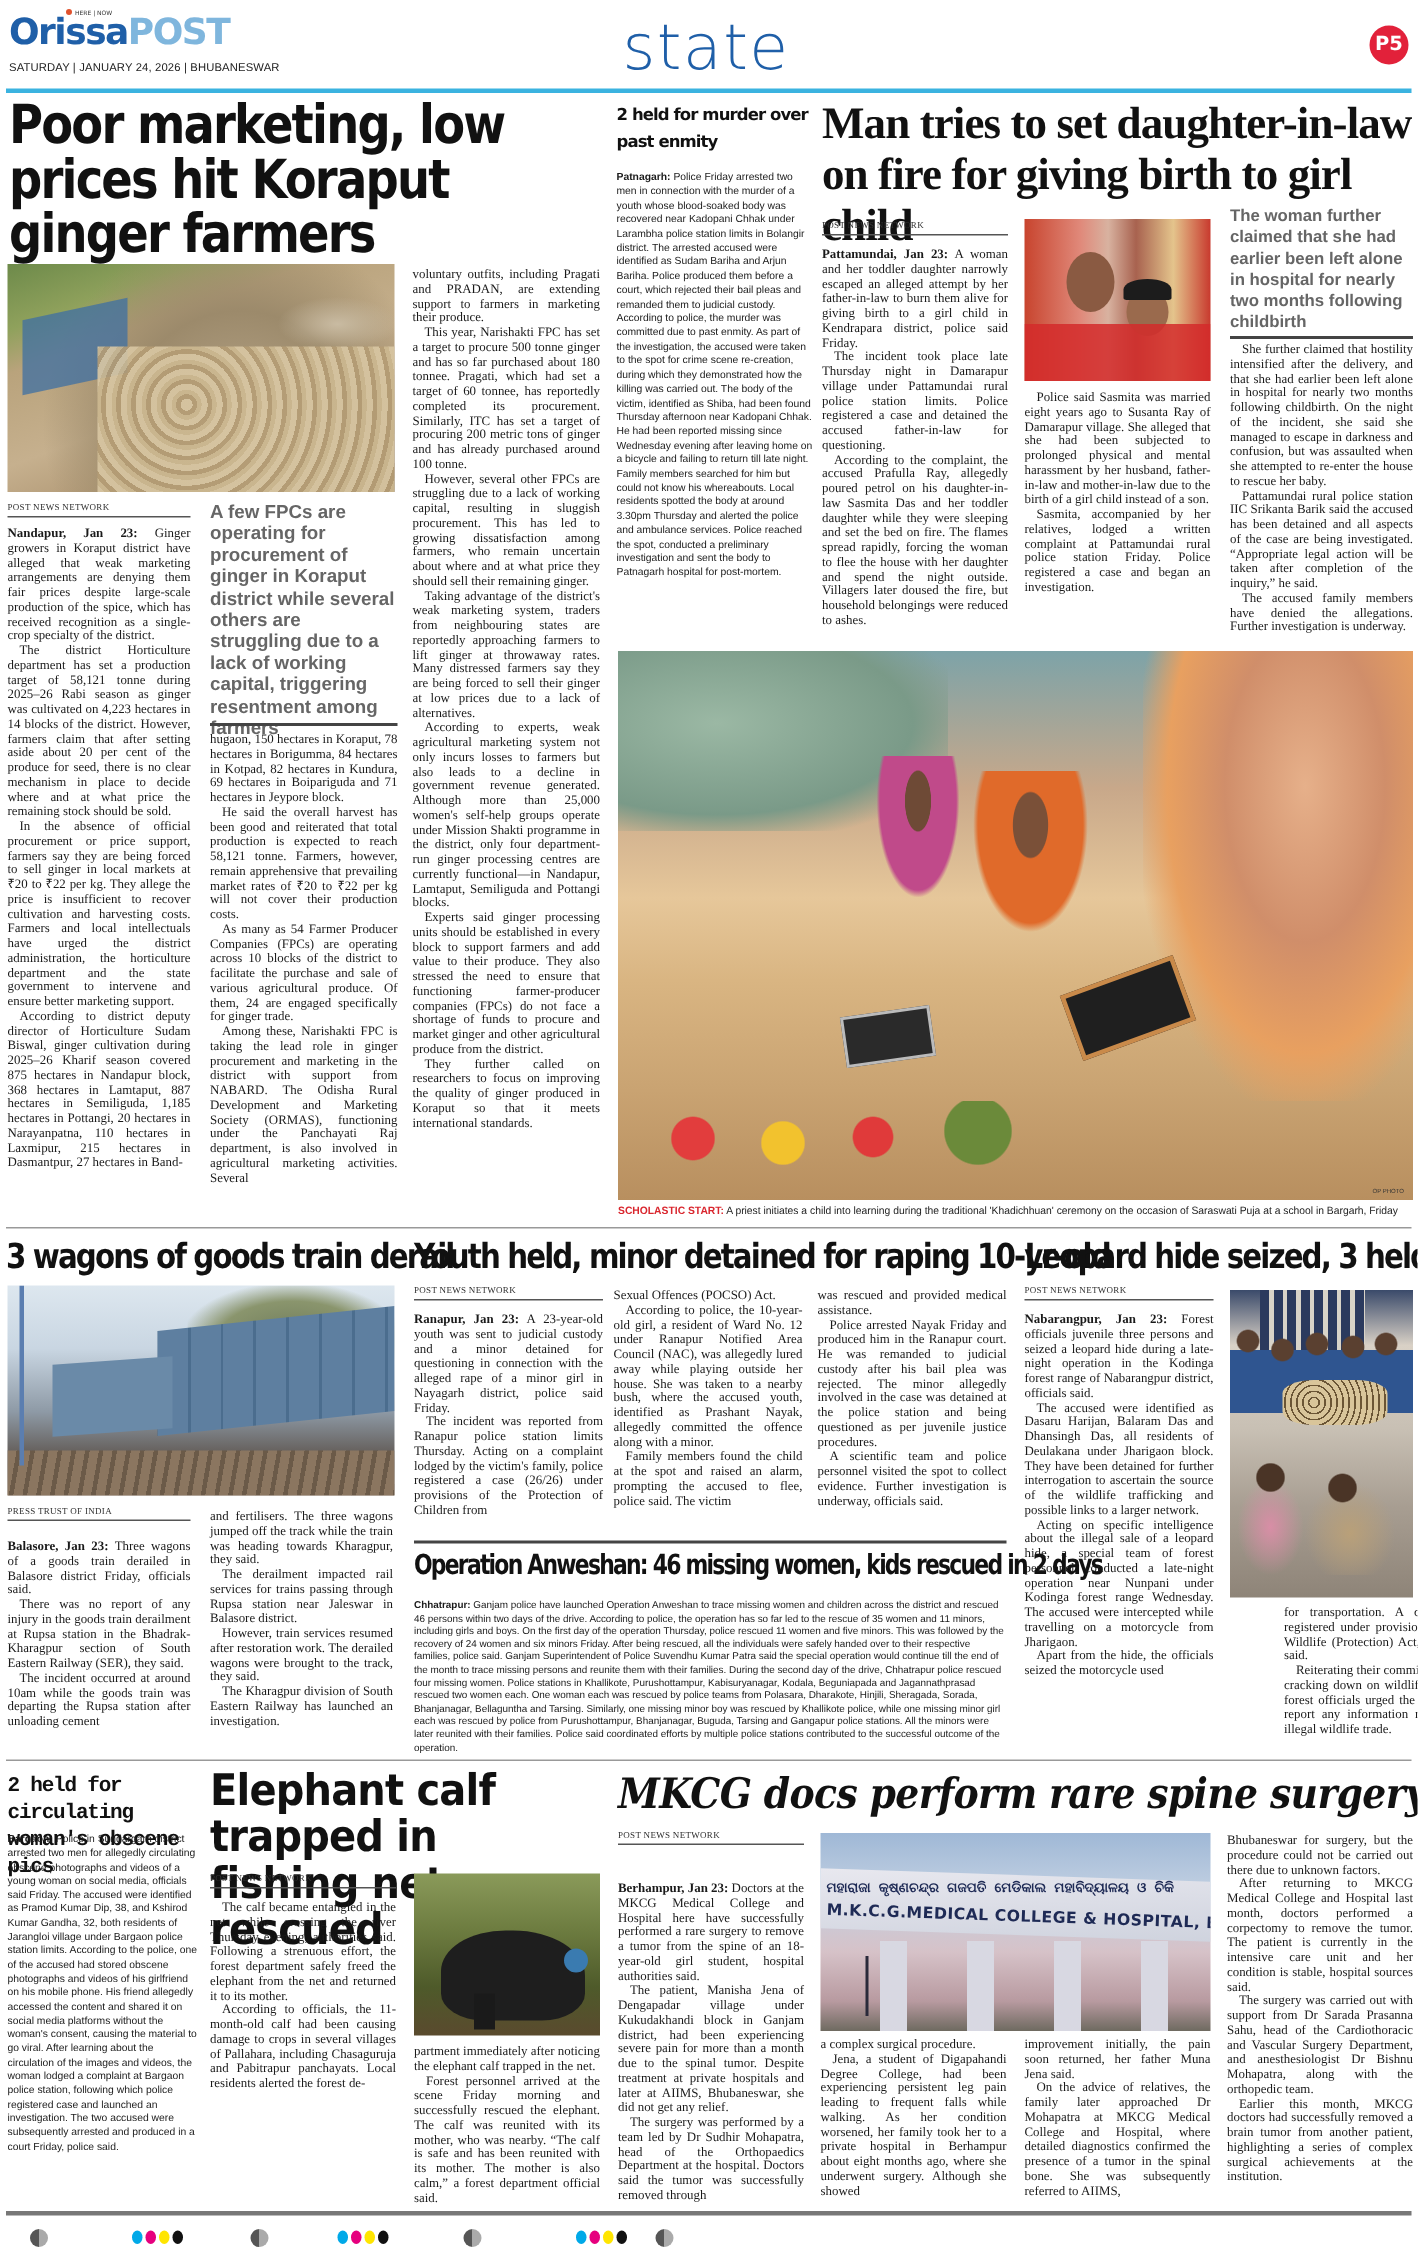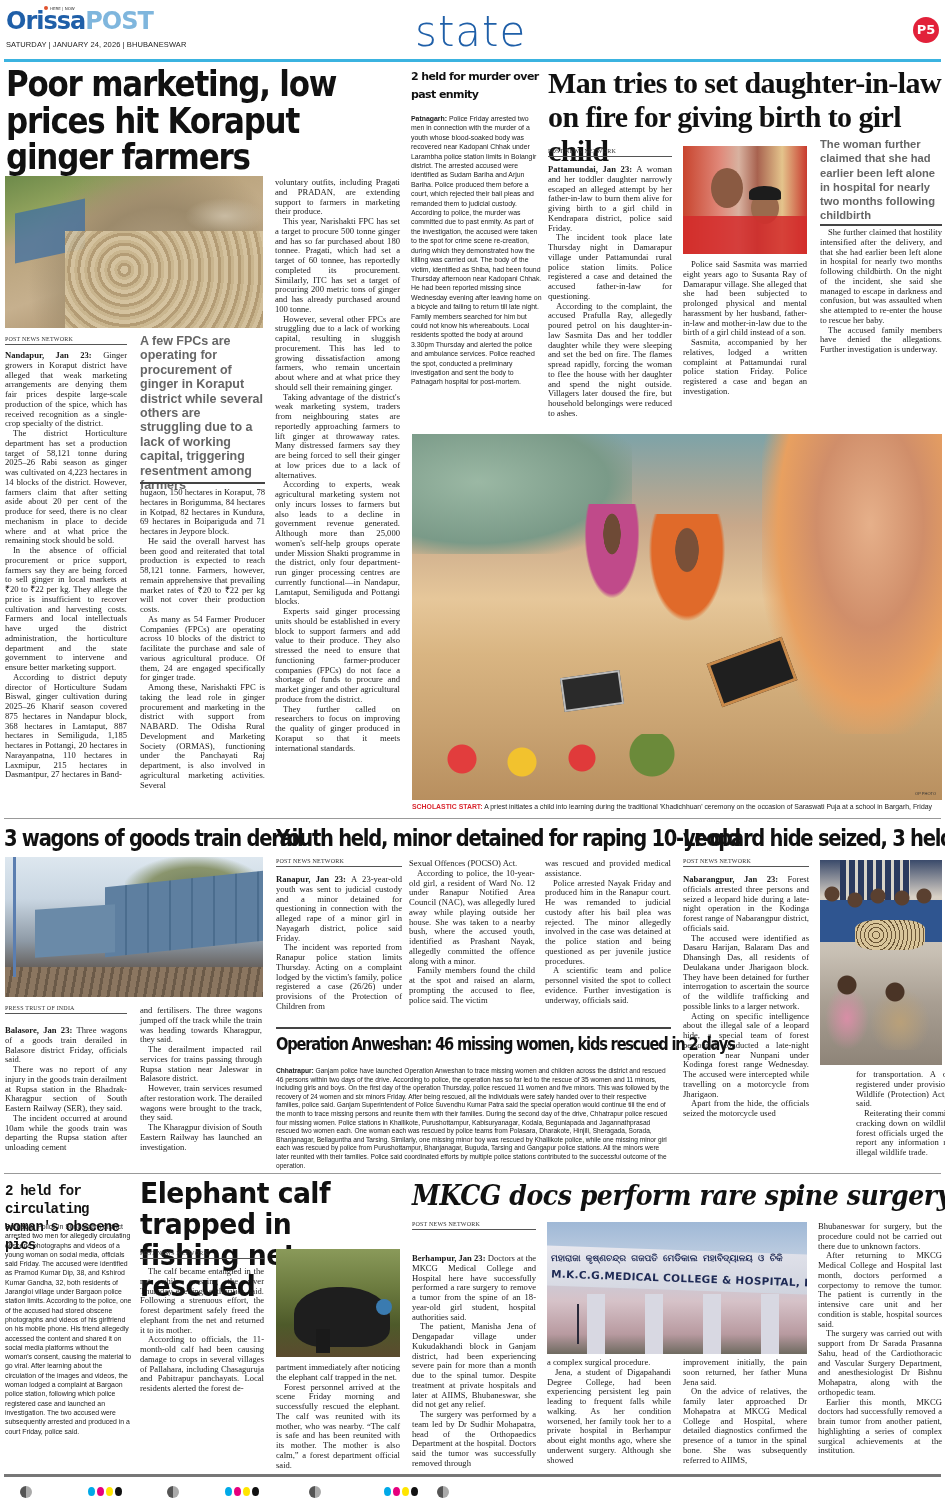--- a/index.html
+++ b/index.html
@@ -107,20 +107,21 @@
     <div class="abs" style="left:0;top:70px;width:124px;height:38px;background:#d42a2a;opacity:.85"></div>
   </div>
   <div class="abs body" style="left:683px;top:260px;width:124px">
     <p>Police said Sasmita was married eight years ago to Susanta Ray of Damarapur village. She alleged that she had been subjected to prolonged physical and mental harassment by her husband, father-in-law and mother-in-law due to the birth of a girl child instead of a son.</p>
     <p>Sasmita, accompanied by her relatives, lodged a written complaint at Pattamundai rural police station Friday. Police registered a case and began an investigation.</p>
   </div>
   <div class="abs pull" style="left:820px;top:137px;width:122px;font-size:11.2px;line-height:14.3px">The woman further claimed that she had earlier been left alone in hospital for nearly two months following childbirth</div>
   <div class="abs rule" style="left:820px;top:224px;width:122px;height:1.5px"></div>
   <div class="abs body" style="left:820px;top:228px;width:122px">
     <p>She further claimed that hostility intensified after the delivery, and that she had earlier been left alone in hospital for nearly two months following childbirth. On the night of the incident, she said she managed to escape in darkness and confusion, but was assaulted when she attempted to re-enter the house to rescue her baby.</p>
+    <p>Pattamundai rural police station IIC Srikanta Barik said the accused has been detained and all aspects of the case are being investigated. “Appropriate legal action will be taken after completion of the inquiry,” he said.</p>
     <p>The accused family members have denied the allegations. Further investigation is underway.</p>
   </div>
 </article>
 
 <figure>
   <div class="abs photo" style="left:412px;top:434px;width:530px;height:366px;background:
     linear-gradient(180deg,#7da3a8 0%,#c8a88a 25%,#e6c79a 45%,#d9b582 60%,#c9a372 80%,#b88f5f 100%)">
     <div class="abs" style="left:0;top:0;width:220px;height:120px;background:radial-gradient(ellipse at 30% 40%,#9bb8a4,#7a9a88 60%,transparent 80%)"></div>
     <div class="abs" style="left:350px;top:0;width:180px;height:300px;background:radial-gradient(ellipse at 60% 30%,#e6b08a 0,#d08e6a 35%,#e8a060 60%,transparent 75%)"></div>
     <div class="abs" style="left:230px;top:80px;width:90px;height:120px;background:radial-gradient(ellipse at 50% 30%,#7a5038 0 18%,#e06a2a 19% 55%,transparent 60%)"></div>
@@ -193,21 +194,21 @@
   <div class="abs sans" style="left:276px;top:1067px;width:396px;font-size:6.6px;line-height:8.6px;text-align:left">
     <b>Chhatrapur:</b> <span>Ganjam police have launched Operation Anweshan to trace missing women and children across the district and rescued 46 persons within two days of the drive. According to police, the operation has so far led to the rescue of 35 women and 11 minors, including girls and boys. On the first day of the operation Thursday, police rescued 11 women and five minors. This was followed by the recovery of 24 women and six minors Friday. After being rescued, all the individuals were safely handed over to their respective families, police said. Ganjam Superintendent of Police Suvendhu Kumar Patra said the special operation would continue till the end of the month to trace missing persons and reunite them with their families. During the second day of the drive, Chhatrapur police rescued four missing women. Police stations in Khallikote, Purushottampur, Kabisuryanagar, Kodala, Beguniapada and Jagannathprasad rescued two women each. One woman each was rescued by police teams from Polasara, Dharakote, Hinjili, Sheragada, Sorada, Bhanjanagar, Bellaguntha and Tarsing. Similarly, one missing minor boy was rescued by Khallikote police, while one missing minor girl each was rescued by police from Purushottampur, Bhanjanagar, Buguda, Tarsing and Gangapur police stations. All the minors were later reunited with their families. Police said coordinated efforts by multiple police stations contributed to the successful outcome of the operation.</span>
   </div>
 </article>
 
 <article>
   <h2 class="abs hd-cond" style="left:683px;top:824px;font-size:23px;line-height:28px;white-space:nowrap;transform:scaleX(0.85)">Leopard hide seized, 3 held</h2>
   <div class="abs" style="left:683px;top:858px;width:126px">
     <div class="byline">POST NEWS NETWORK</div>
     <div class="body" style="margin-top:8px">
-      <p class="lead"><b>Nabarangpur, Jan 23:</b> <span>Forest officials arrested three persons and seized a leopard hide during a late-night operation in the Kodinga forest range of Nabarangpur district, officials said.</span></p>
+      <p class="lead"><b>Nabarangpur, Jan 23:</b> <span>Forest officials juvenile three persons and seized a leopard hide during a late-night operation in the Kodinga forest range of Nabarangpur district, officials said.</span></p>
       <p>The accused were identified as Dasaru Harijan, Balaram Das and Dhansingh Das, all residents of Deulakana under Jharigaon block. They have been detained for further interrogation to ascertain the source of the wildlife trafficking and possible links to a larger network.</p>
       <p>Acting on specific intelligence about the illegal sale of a leopard hide, a special team of forest personnel conducted a late-night operation near Nunpani under Kodinga forest range Wednesday. The accused were intercepted while travelling on a motorcycle from Jharigaon.</p>
       <p>Apart from the hide, the officials seized the motorcycle used</p>
     </div>
   </div>
   <div class="abs photo" style="left:820px;top:860px;width:122px;height:205px;background:linear-gradient(180deg,#3a4a6a 0%,#d9d1c6 18%,#c8c0b4 45%,#a89e92 70%,#8e8478 100%)">
     <div class="abs" style="left:20px;top:0;width:70px;height:40px;background:repeating-linear-gradient(90deg,#2b3a5e 0 6px,#d8d3c8 6px 9px)"></div>
     <div class="abs" style="left:0;top:22px;width:122px;height:60px;background:
       radial-gradient(circle at 12px 12px,#5a4030 0 7px,transparent 8px),
       radial-gradient(circle at 35px 18px,#5a4030 0 7px,transparent 8px),

